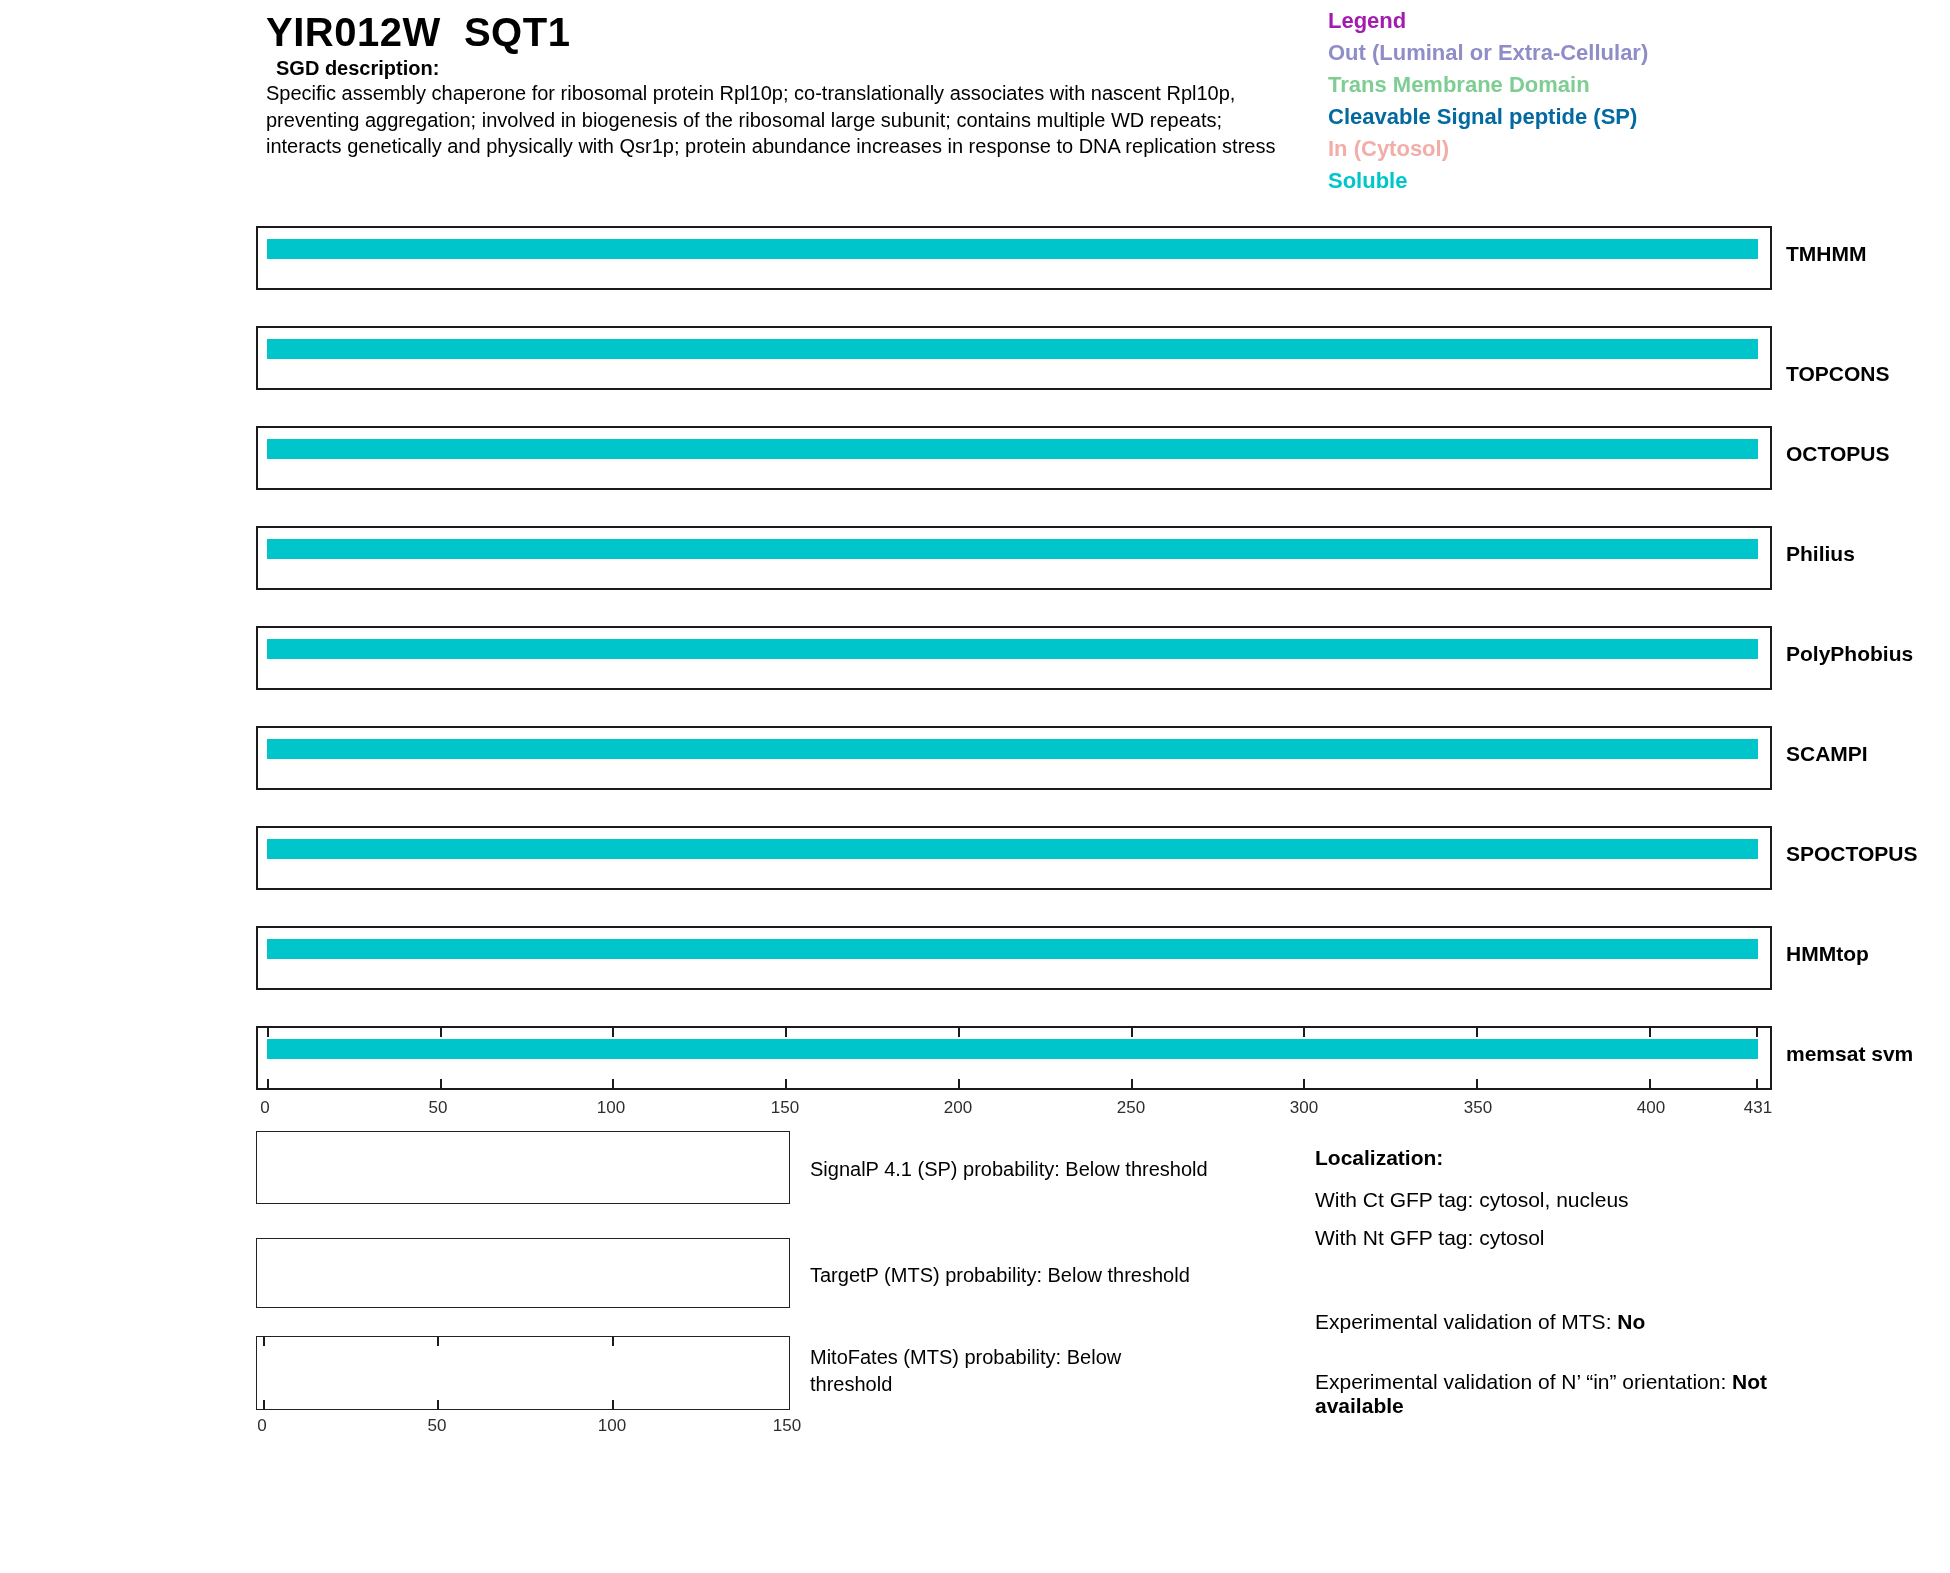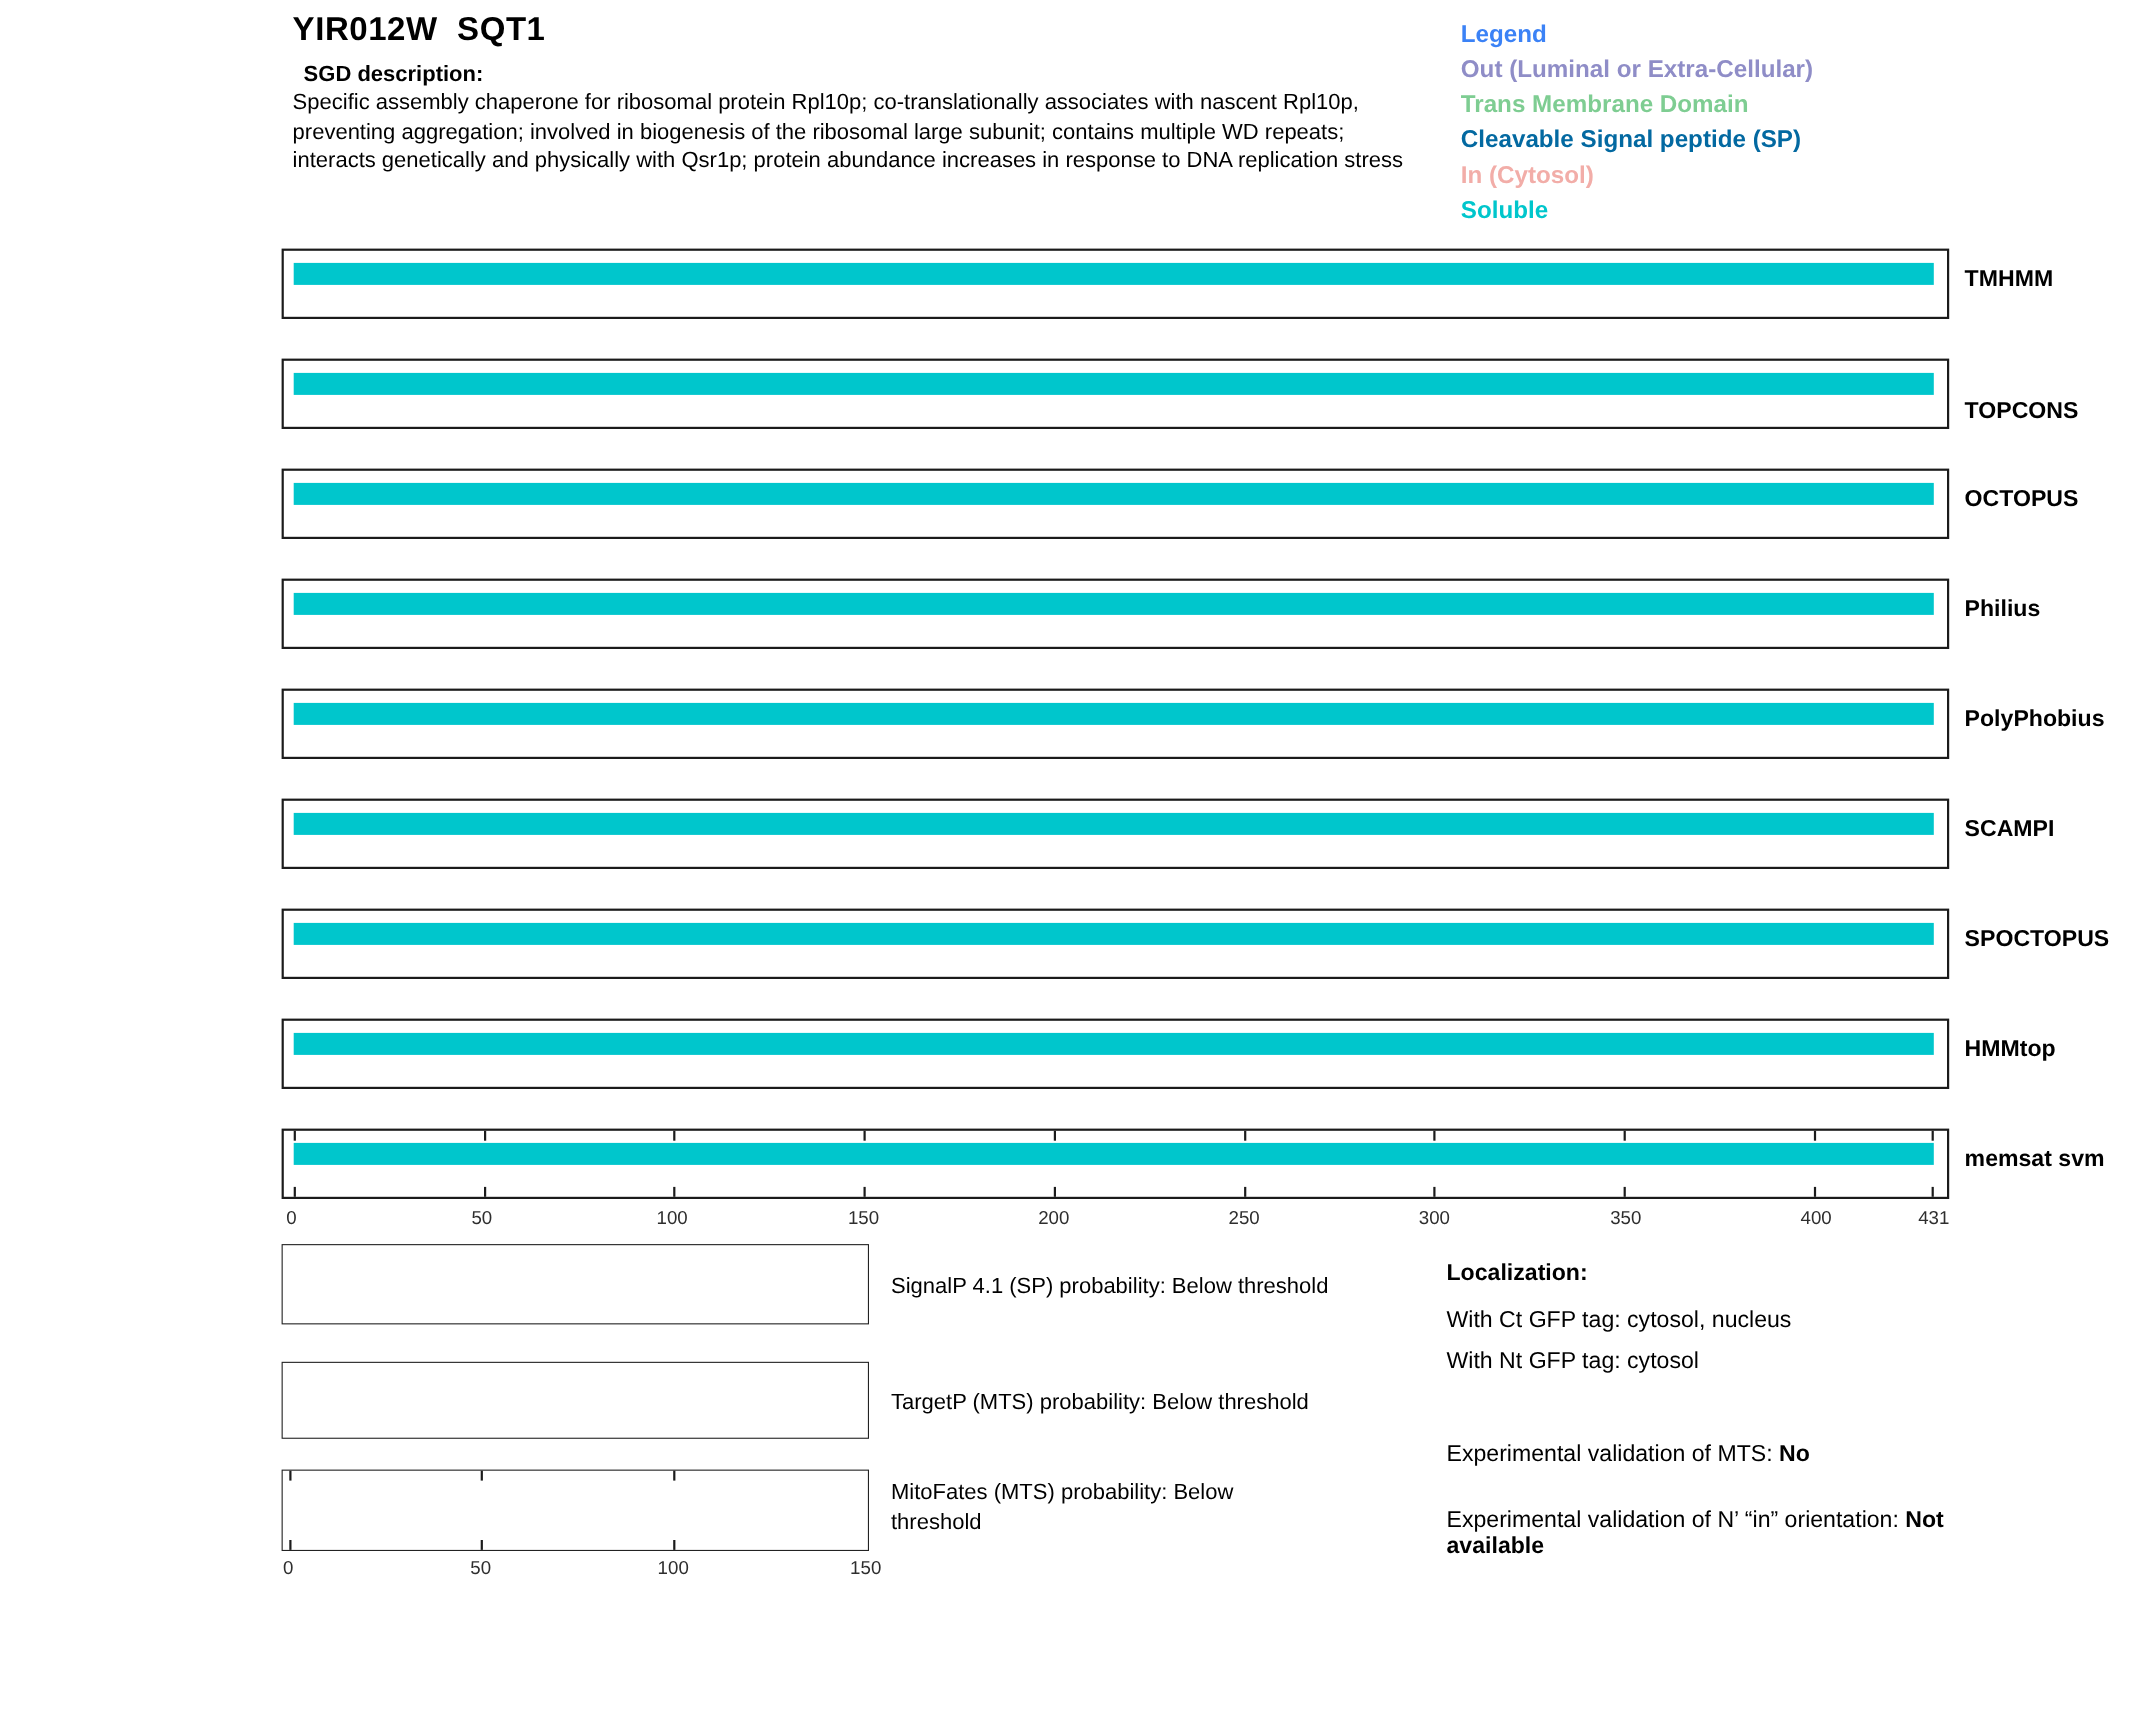--- a/index.html
+++ b/index.html
@@ -1,26 +1,26 @@
 <!DOCTYPE html>
 <html><head>
 <meta charset="utf-8">
 <style>
   html,body{margin:0;padding:0;background:#ffffff;font-family:"Liberation Sans",sans-serif;color:#000;}
   .canvas{position:relative;width:1950px;height:1573px;background:#fff;overflow:hidden;}
 
   
-  .page-title{position:absolute;left:266px;top:10px;font-size:30px;font-weight:bold;white-space:pre;letter-spacing:.5px;}
+  .page-title{position:absolute;left:266px;top:10px;font-size:40px;font-weight:bold;white-space:pre;letter-spacing:.5px;}
   .sgd-label{position:absolute;left:266px;top:57px;font-size:20px;font-weight:bold;margin-left:10px;}
   .sgd-desc{position:absolute;left:266px;top:80px;width:1020px;font-size:20px;line-height:1.33;}
 
   
   .legend{position:absolute;left:1328px;top:5px;width:580px;font-size:22px;font-weight:bold;line-height:32px;}
   .legend div{white-space:nowrap;}
-  .lg-title{color:#3b82f6;margin-top:10px;}
+  .lg-title{color:#a21caf;}
   .lg-out{color:#8F8DC7;}
   .lg-tm{color:#7ECD92;}
   .lg-sp{color:#0369a1;}
   .lg-in{color:#F2ADA8;}
   .lg-mts{color:#EFA820;}
   .lg-sol{color:#00C6CC;}
 
   
   .track-box{position:absolute;left:256px;width:1516px;height:64px;border:2px solid #1b1b1b;background:#fff;box-sizing:border-box;}
   .track-bar{position:absolute;left:9px;right:12px;top:11px;height:20px;background:#00C6CC;}

